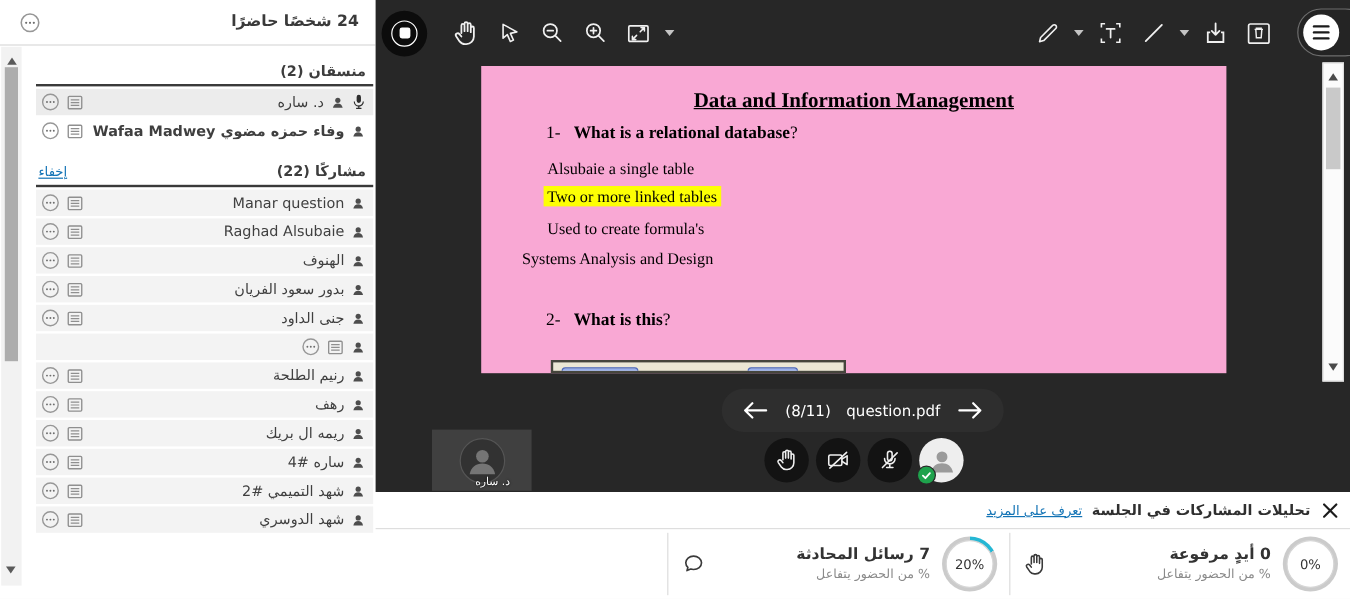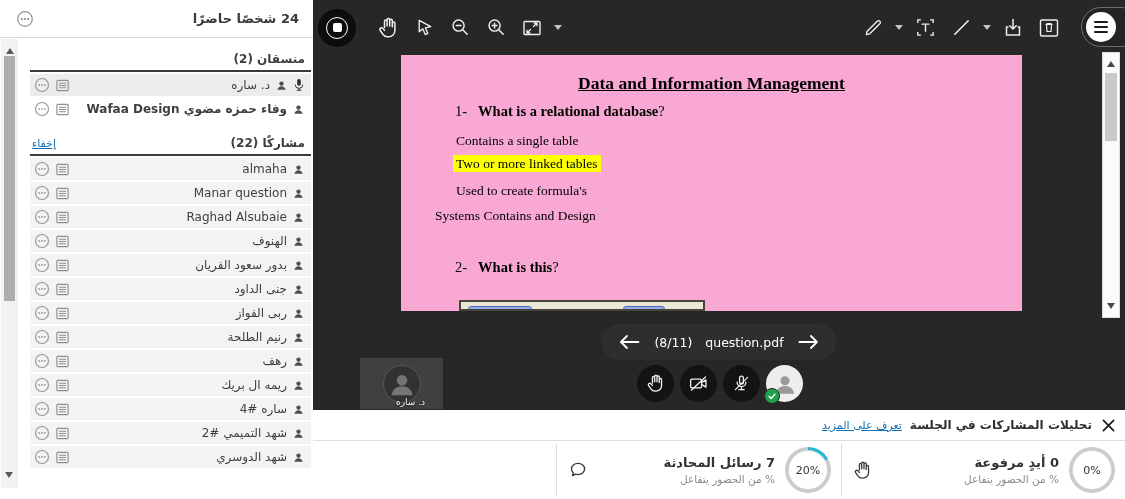--- a/index.html
+++ b/index.html
@@ -150,21 +150,21 @@
         </span>
       </div>
 
       <div class="att-row white">
         <span class="icon">
           <svg viewBox="0 0 24 24" width="13" height="13">
               <circle cx="12" cy="8.5" r="4" fill="#4d4d4d"></circle>
               <path d="M4.5 20c.8-4.4 3.9-6.6 7.5-6.6s6.7 2.2 7.5 6.6z" fill="#4d4d4d"></path>
             </svg>
         </span>
-        <span class="att-name bold">وفاء حمزه مضوي Wafaa Design</span>
+        <span class="att-name bold">وفاء حمزه مضوي Wafaa Madwey</span>
         <span class="icon">
           <svg viewBox="0 0 16 16" width="15" height="15">
               <rect x="2" y="2.5" width="12" height="11" rx="1" fill="none" stroke="#8f8f8f" stroke-width="1.2"></rect>
               <path d="M4.2 5.5h7.6M4.2 8h7.6M4.2 10.5h7.6" stroke="#8f8f8f" stroke-width="1.1"></path>
             </svg>
         </span>
         <span class="icon">
           <svg viewBox="0 0 18 18" width="16" height="16">
               <circle cx="9" cy="9" r="7.3" fill="none" stroke="#979797" stroke-width="1.3"></circle>
               <circle cx="5.8" cy="9" r=".9" fill="#6e6e6e"></circle>
@@ -176,43 +176,20 @@
 
       <div class="gap16"></div>
 
       <div class="section-head">
         <span class="section-title">مشاركًا (22)</span>
         <a class="hide-link">إخفاء</a>
       </div>
 
       <div>
 
-          <div class="att-row">
-            <span class="icon">
-              <svg viewBox="0 0 24 24" width="13" height="13">
-                <circle cx="12" cy="8.5" r="4" fill="#4d4d4d"></circle>
-                <path d="M4.5 20c.8-4.4 3.9-6.6 7.5-6.6s6.7 2.2 7.5 6.6z" fill="#4d4d4d"></path>
-              </svg>
-            </span>
-            <span class="att-name">almaha</span>
-            <span class="icon">
-              <svg viewBox="0 0 16 16" width="15" height="15">
-                <rect x="2" y="2.5" width="12" height="11" rx="1" fill="none" stroke="#8f8f8f" stroke-width="1.2"></rect>
-                <path d="M4.2 5.5h7.6M4.2 8h7.6M4.2 10.5h7.6" stroke="#8f8f8f" stroke-width="1.1"></path>
-              </svg>
-            </span>
-            <span class="icon">
-              <svg viewBox="0 0 18 18" width="16" height="16">
-                <circle cx="9" cy="9" r="7.3" fill="none" stroke="#979797" stroke-width="1.3"></circle>
-                <circle cx="5.8" cy="9" r=".9" fill="#6e6e6e"></circle>
-                <circle cx="9" cy="9" r=".9" fill="#6e6e6e"></circle>
-                <circle cx="12.2" cy="9" r=".9" fill="#6e6e6e"></circle>
-              </svg>
-            </span>
-          </div>
 
           <div class="att-row">
             <span class="icon">
               <svg viewBox="0 0 24 24" width="13" height="13">
                 <circle cx="12" cy="8.5" r="4" fill="#4d4d4d"></circle>
                 <path d="M4.5 20c.8-4.4 3.9-6.6 7.5-6.6s6.7 2.2 7.5 6.6z" fill="#4d4d4d"></path>
               </svg>
             </span>
             <span class="att-name">Manar question</span>
             <span class="icon">
@@ -327,21 +304,20 @@
             </span>
           </div>
 
           <div class="att-row">
             <span class="icon">
               <svg viewBox="0 0 24 24" width="13" height="13">
                 <circle cx="12" cy="8.5" r="4" fill="#4d4d4d"></circle>
                 <path d="M4.5 20c.8-4.4 3.9-6.6 7.5-6.6s6.7 2.2 7.5 6.6z" fill="#4d4d4d"></path>
               </svg>
             </span>
-            <span class="att-name">ربى الفواز</span>
             <span class="icon">
               <svg viewBox="0 0 16 16" width="15" height="15">
                 <rect x="2" y="2.5" width="12" height="11" rx="1" fill="none" stroke="#8f8f8f" stroke-width="1.2"></rect>
                 <path d="M4.2 5.5h7.6M4.2 8h7.6M4.2 10.5h7.6" stroke="#8f8f8f" stroke-width="1.1"></path>
               </svg>
             </span>
             <span class="icon">
               <svg viewBox="0 0 18 18" width="16" height="16">
                 <circle cx="9" cy="9" r="7.3" fill="none" stroke="#979797" stroke-width="1.3"></circle>
                 <circle cx="5.8" cy="9" r=".9" fill="#6e6e6e"></circle>
@@ -606,24 +582,24 @@
           <span class="bar"></span>
             <span class="bar"></span>
             <span class="bar"></span>
         </span>
       </div>
     </div>
 
     <section class="whiteboard">
       <h1 class="slide-title">Data and Information Management</h1>
       <p class="slide-line q" style="top:48px;left:54px"><span class="num">1-</span><b>What is a relational database</b><span>?</span></p>
-      <p class="slide-line" style="top:78px;left:55px">Contains a single table</p>
+      <p class="slide-line" style="top:78px;left:55px">Alsubaie a single table</p>
       <p class="slide-line" style="top:101px;left:52px"><span class="hl">Two or more linked tables</span></p>
       <p class="slide-line" style="top:128px;left:55px">Used to create formula's</p>
-      <p class="slide-line" style="top:153px;left:34px">Systems Contains and Design</p>
+      <p class="slide-line" style="top:153px;left:34px">Systems Analysis and Design</p>
       <p class="slide-line q" style="top:204px;left:54px"><span class="num">2-</span><b>What is this</b><span>?</span></p>
       <div class="slide-image">
         <span class="img-btn left"></span>
         <span class="img-btn right"></span>
       </div>
     </section>
 
     <div class="wb-scroll">
       <div class="tri-up"></div>
       <div class="wb-thumb"></div>

